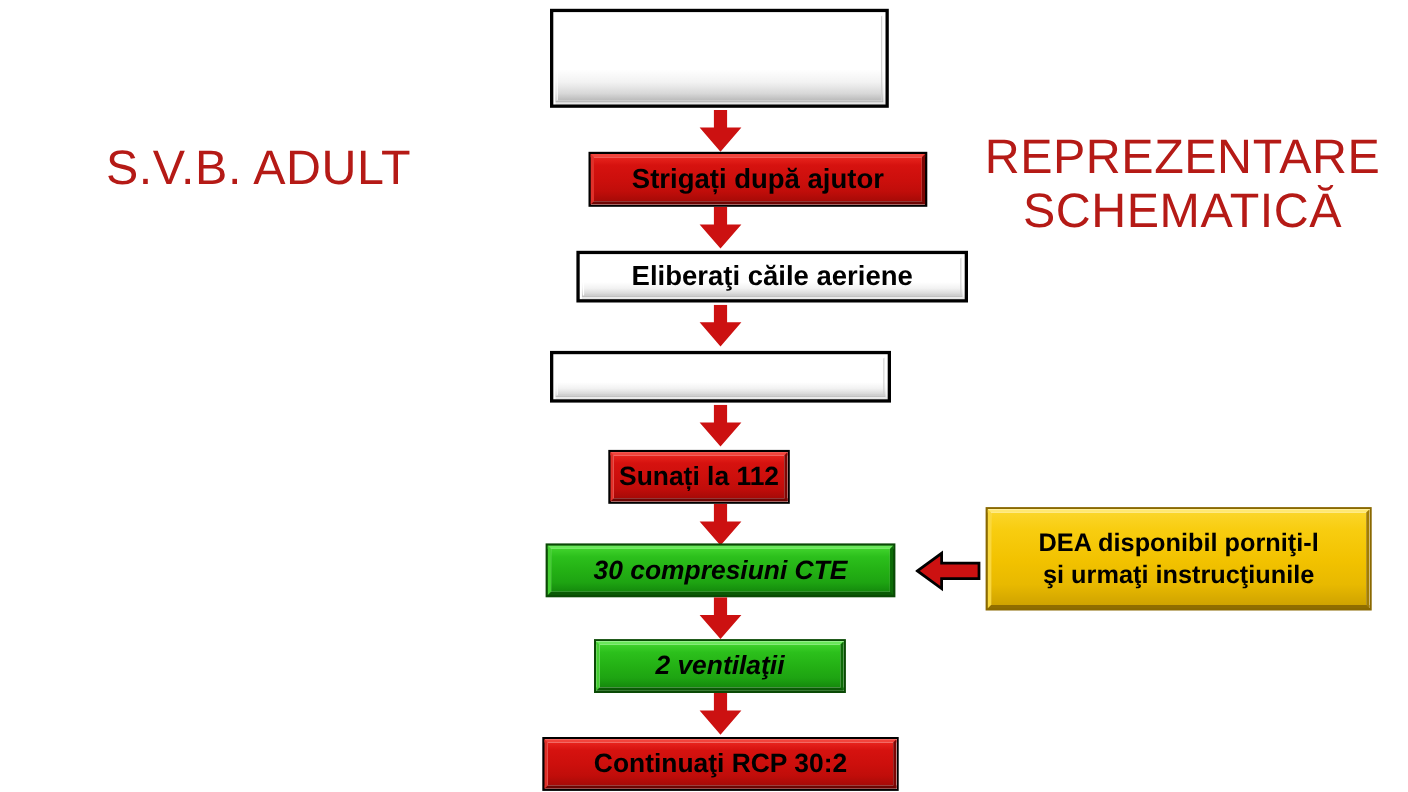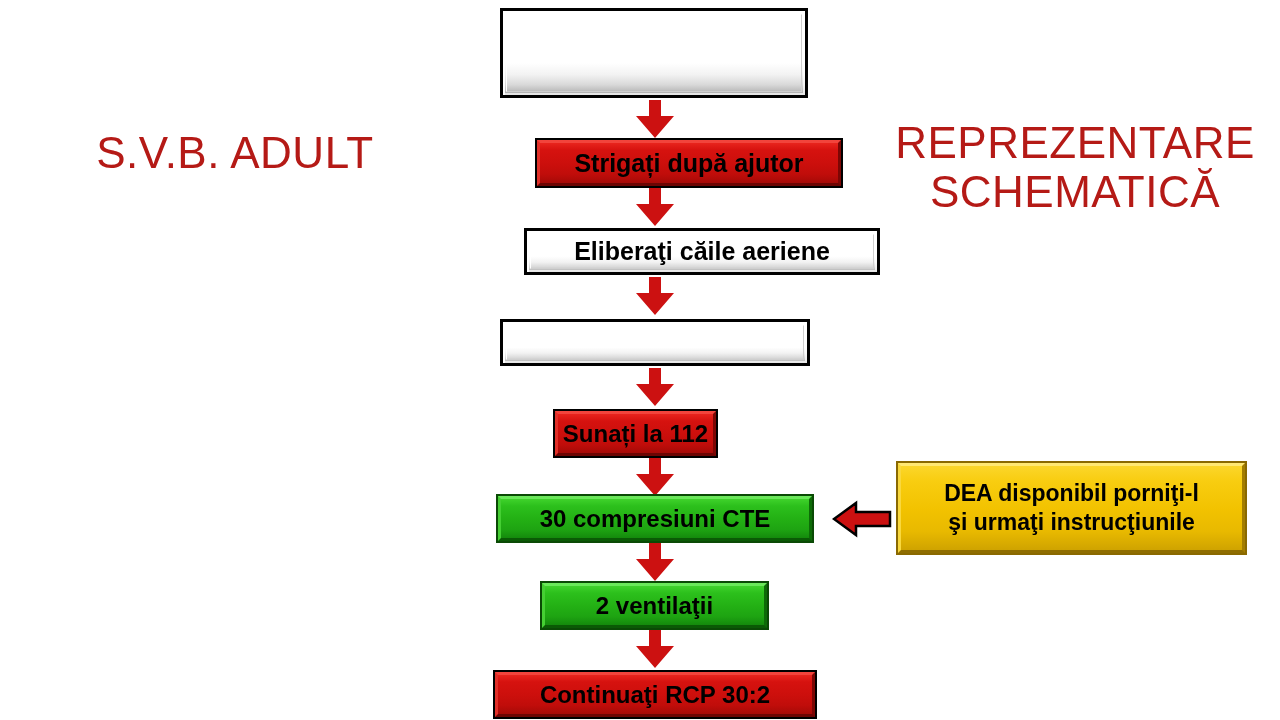--- a/index.html
+++ b/index.html
@@ -84,20 +84,21 @@
   
   .node.green {
     background: linear-gradient(to bottom,
                 #3fd22b 0%, #2cc01c 18%, #23b014 52%,
                 #1ea412 78%, #148a0c 100%);
     border-top: 3px solid #6ae85a;
     border-left: 3px solid #45cf33;
     border-right: 3px solid #0d6b07;
     border-bottom: 3px solid #0a5a05;
     box-shadow: 0 0 0 2px #0a4a05;
+    font-style: italic;
   }
 
   
   .node.gold {
     background: linear-gradient(to bottom,
                 #fbd62a 0%, #f8cd10 18%, #f2c200 52%,
                 #e8b900 78%, #cfa300 100%);
     border-top: 3px solid #ffe873;
     border-left: 3px solid #f9d83e;
     border-right: 3px solid #a37d00;

